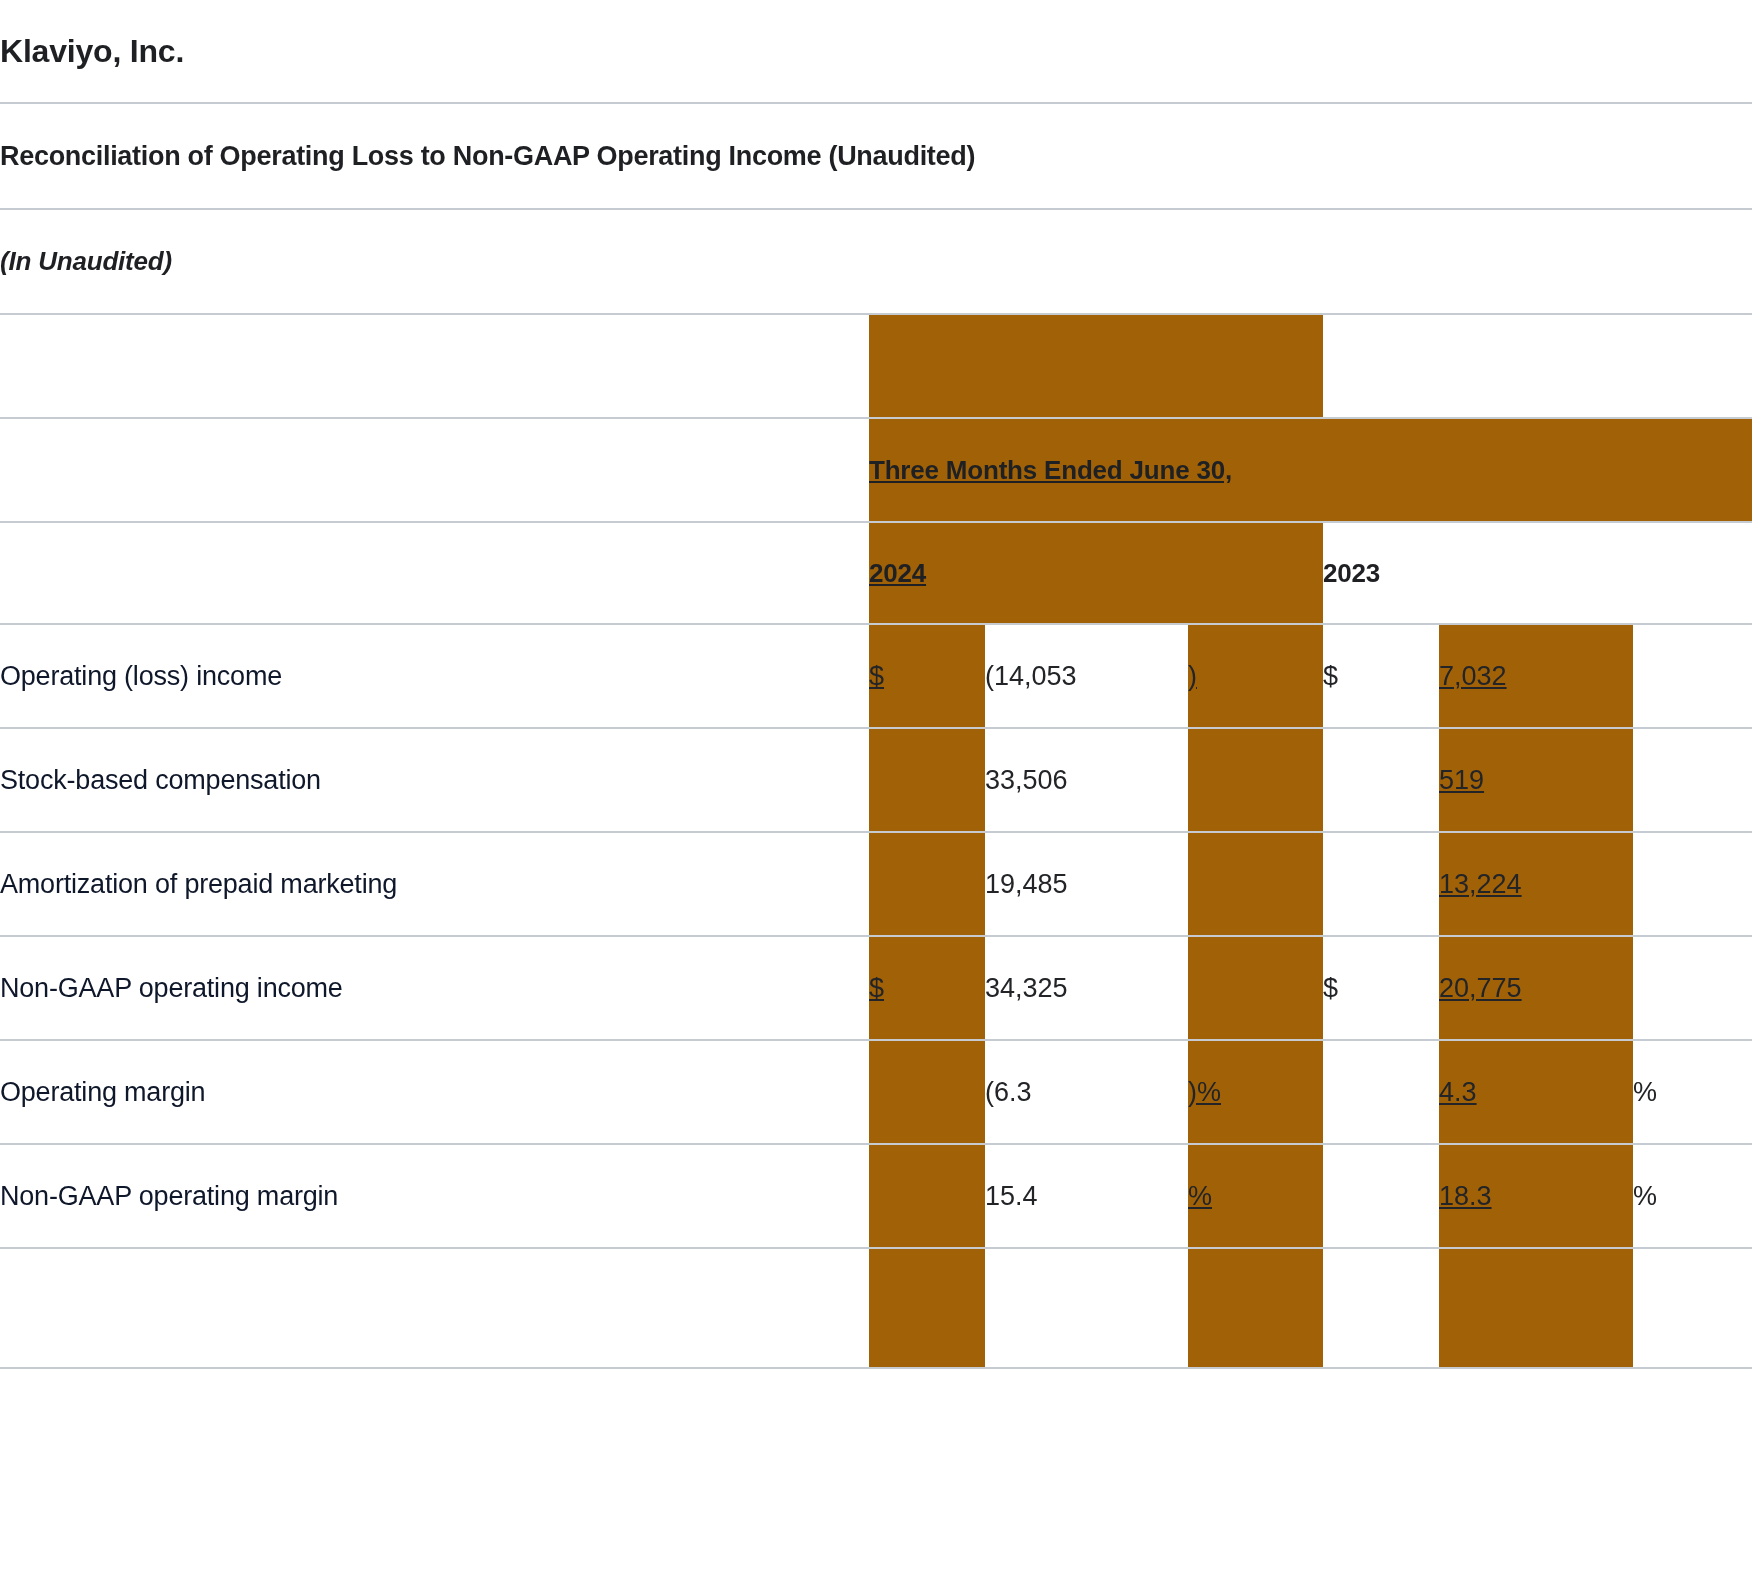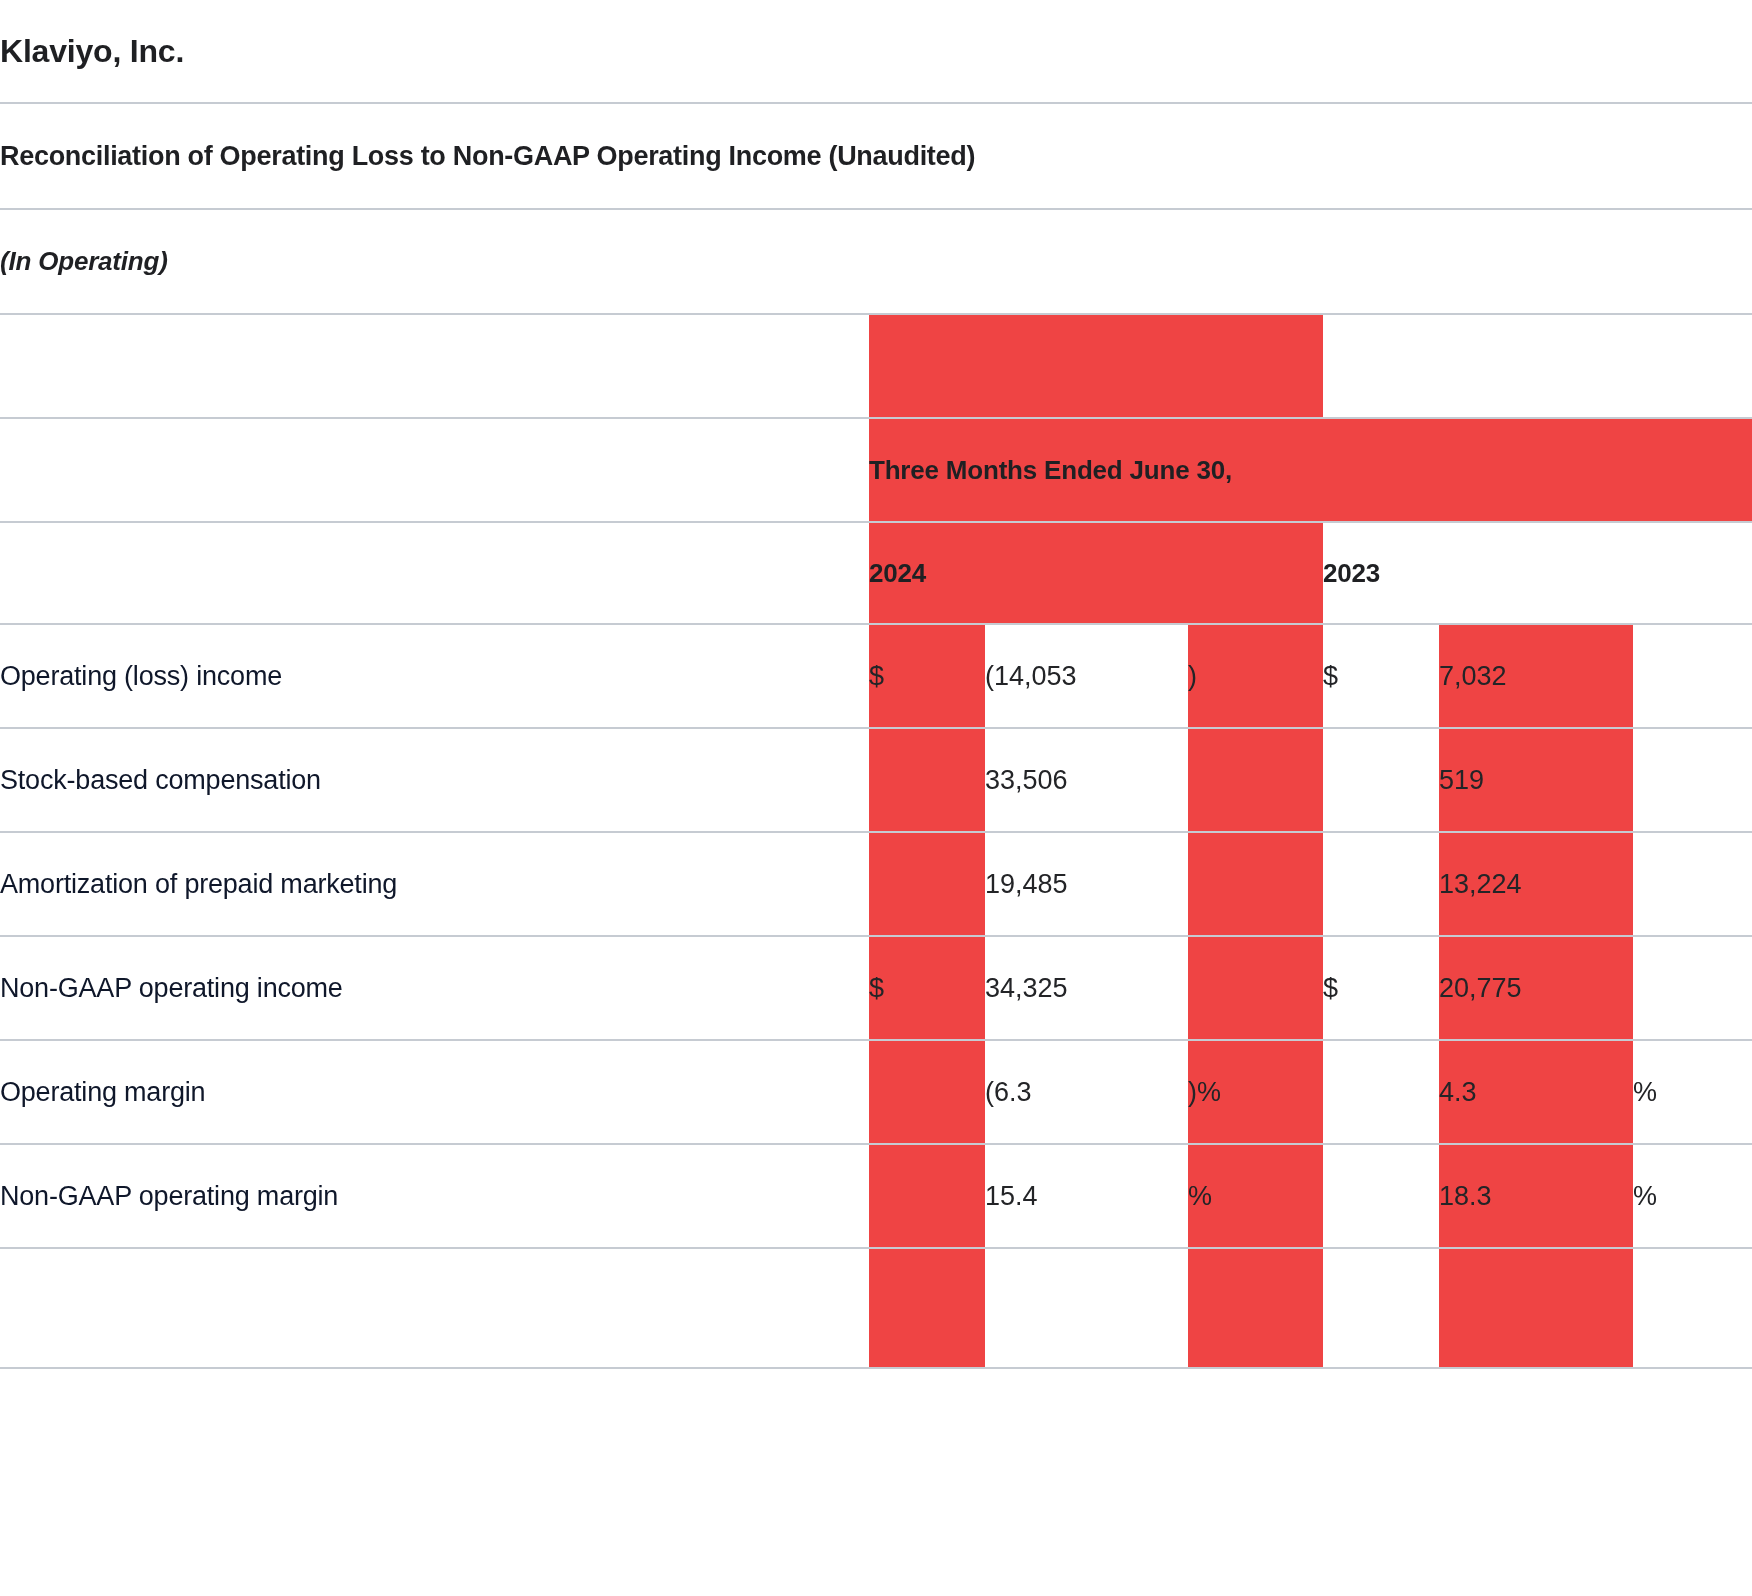--- a/index.html
+++ b/index.html
@@ -31,21 +31,21 @@
   
   col.c-label  { width: 869px; }
   col.c-sym1   { width: 116px; }
   col.c-num1   { width: 203px; }
   col.c-par1   { width: 135px; }
   col.c-sym2   { width: 116px; }
   col.c-num2   { width: 194px; }
   col.c-par2   { width: 119px; }
 
   
-  .sh { background-color: #ef4444; }
+  .sh { background-color: #a16207; text-decoration: underline; }
 
   
   .row-company td { height: 102px; }
   .row-title   td { height: 104px; border-radius: 18px; }
   .row-units   td { height: 103px; }
   .row-spacer1 td { height: 102px; }
   .row-period  td { height: 102px; }
   .row-years   td { height: 100px; }
   .row-data    td { height: 102px; }
   .row-bottom  td { height: 118px; border-bottom: 2px solid #c6cbd2; }
@@ -132,21 +132,21 @@
 
     <tr class="row-company">
       <td class="company-name" colspan="7">Klaviyo, Inc.</td>
     </tr>
 
     <tr class="row-title">
       <td class="doc-title" colspan="7">Reconciliation of Operating Loss to Non-GAAP Operating Income (Unaudited)</td>
     </tr>
 
     <tr class="row-units">
-      <td class="units" colspan="7">(In Operating)</td>
+      <td class="units" colspan="7">(In Unaudited)</td>
     </tr>
 
     <tr class="row-spacer1">
       <td></td>
       <td class="sh" colspan="3"></td>
       <td colspan="3"></td>
     </tr>
 
     <tr class="row-period">
       <td></td>

